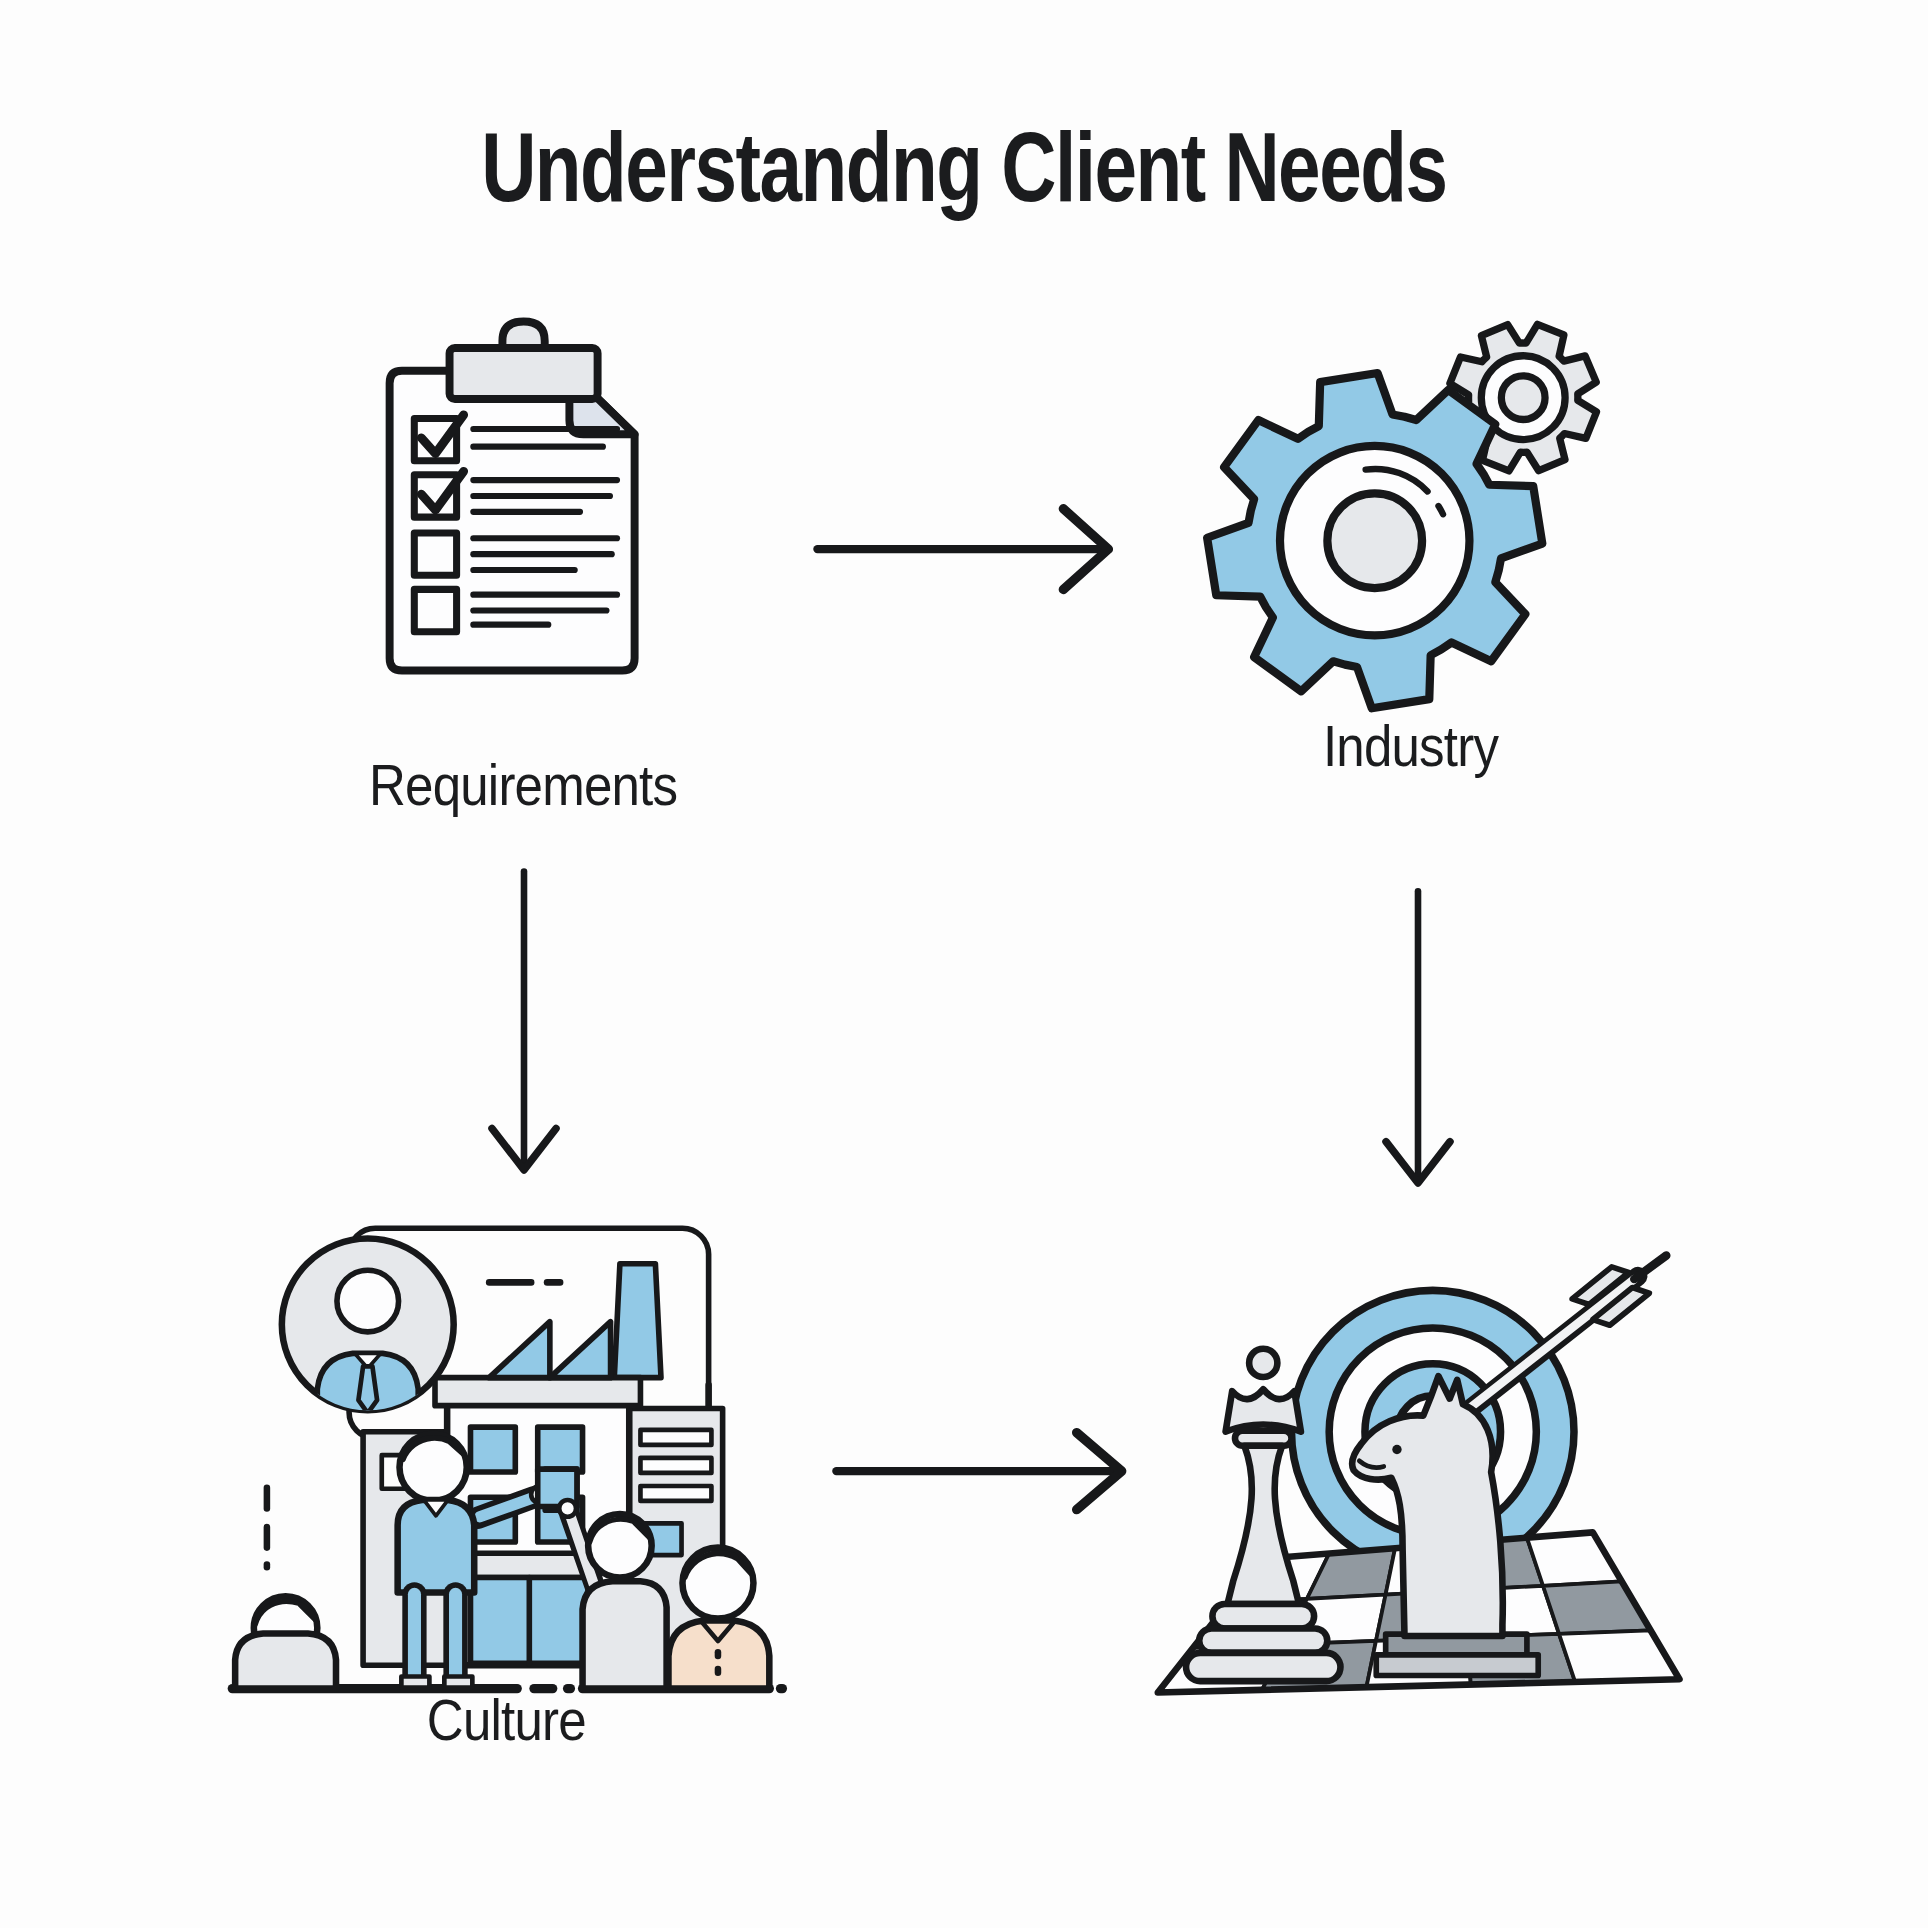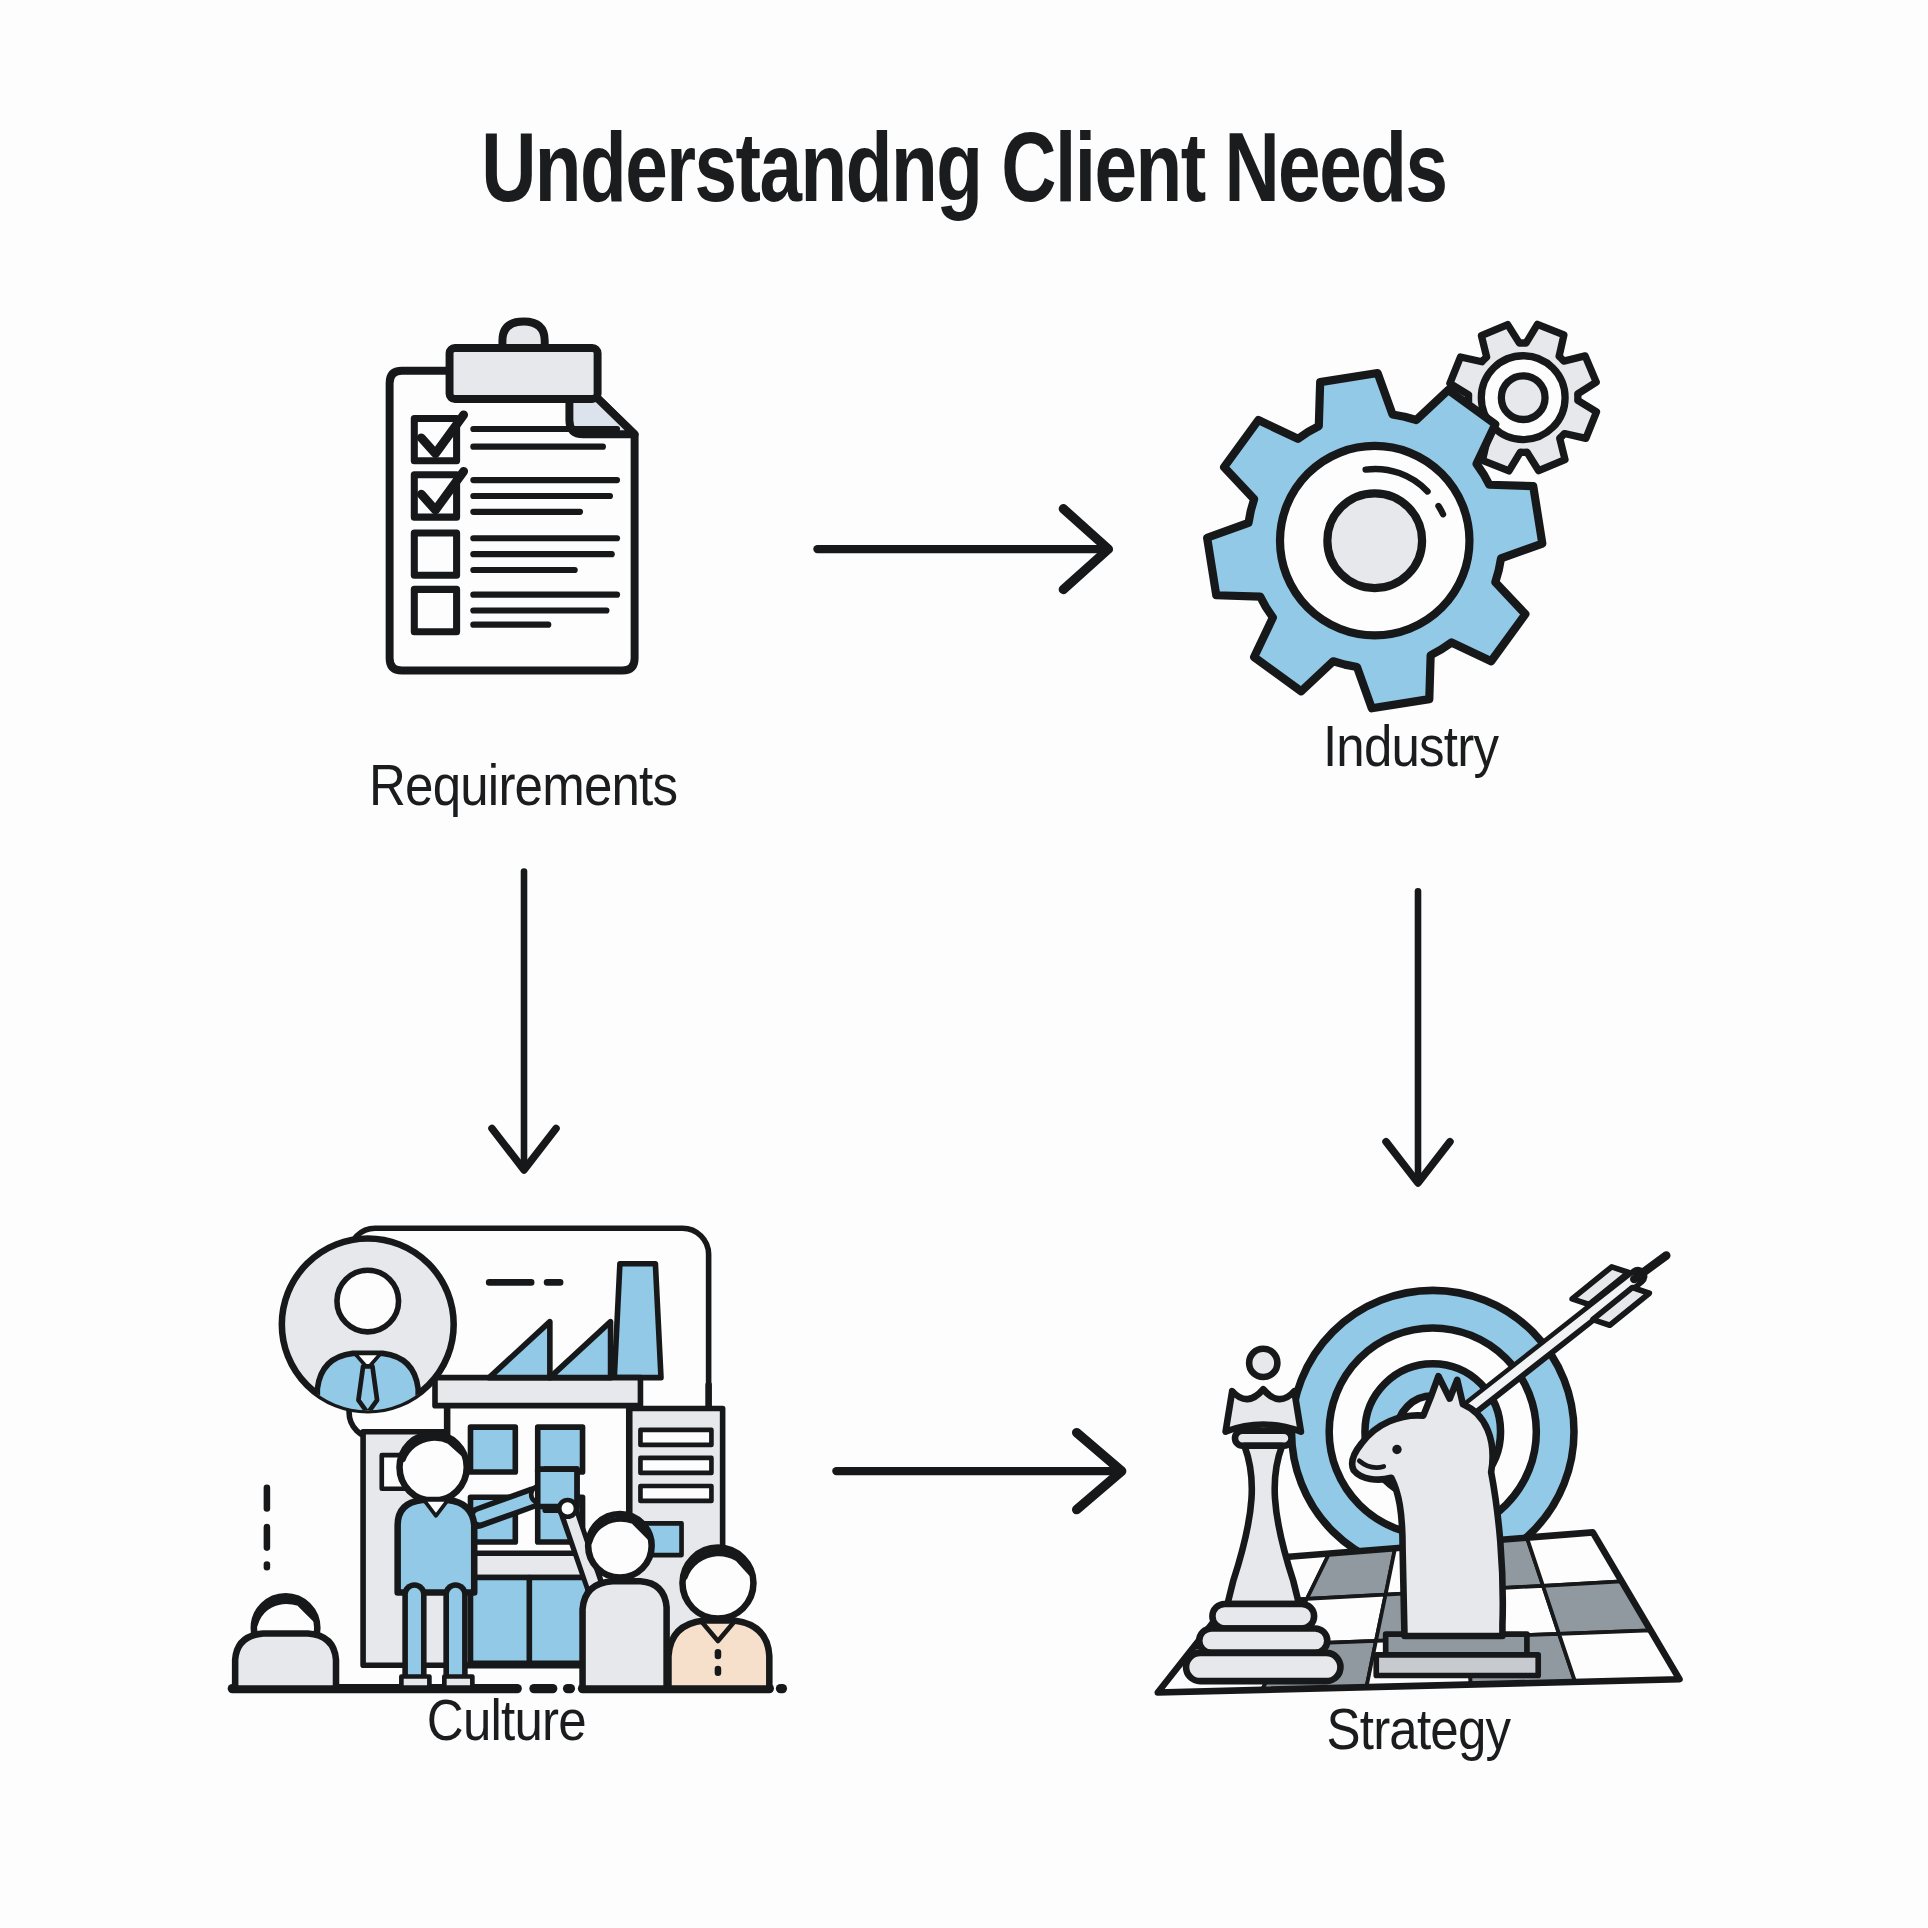--- a/index.html
+++ b/index.html
@@ -261,18 +261,15 @@
 
   <div class="node-label" style="left:194px; top:751px;">
     <span>Requirements</span>
   </div>
   <div class="node-label" style="left:1081px; top:712px;">
     <span>Industry</span>
   </div>
   <div class="node-label" style="left:177px; top:1686px;text-align:center;">
     <span>Culture</span>
   </div>
-  <div class="node-label" style="left:1089px; top:1695px;">
-    <span>Strategy</span>
-  </div>
 
 </div>
 
 
 </body></html>

